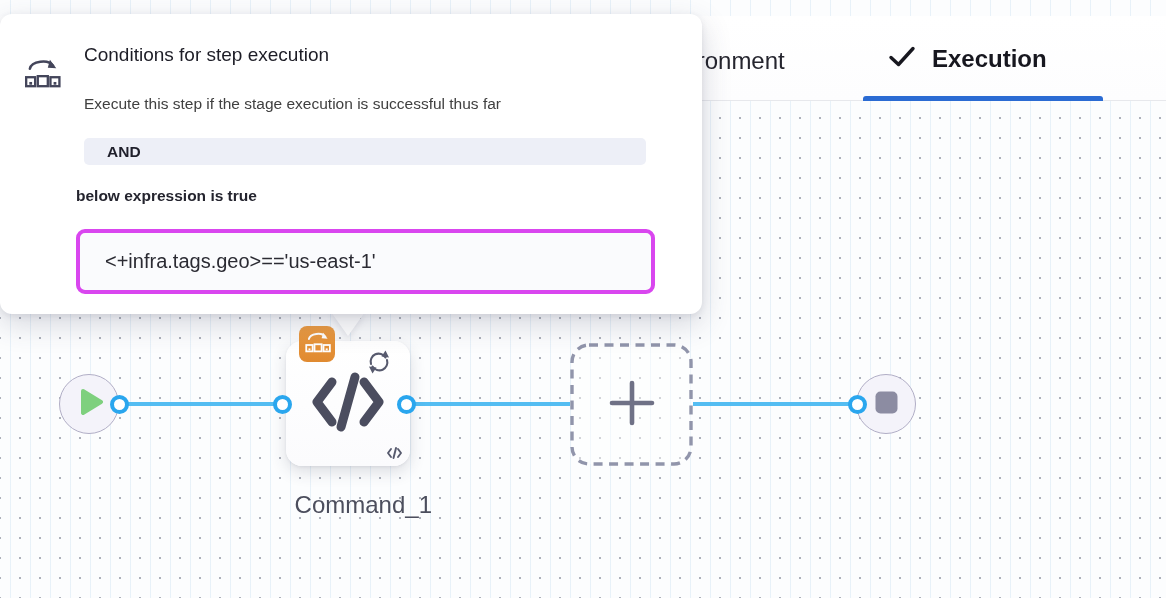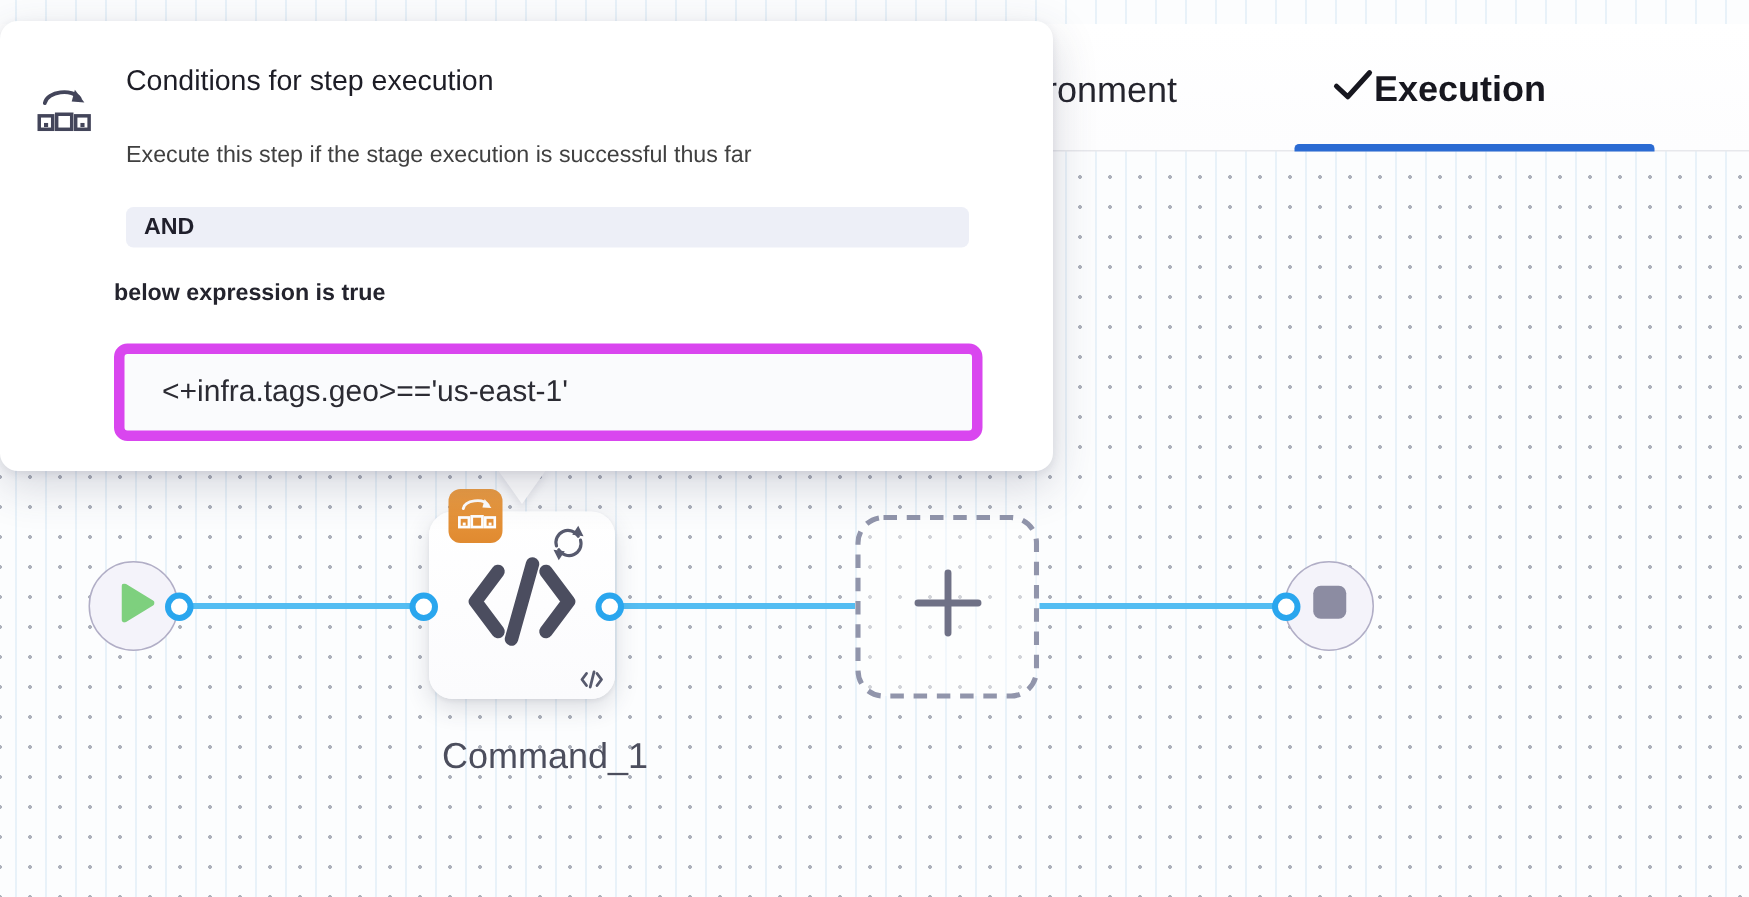--- a/index.html
+++ b/index.html
@@ -14,21 +14,21 @@
     background-size:20px 20px, 20px 20px;
     background-position:10px 0, 10px 8px;
   }
 
   
   .tabbar { position:absolute; left:0; top:16px; width:1166px; height:85px;
     background:linear-gradient(180deg,#ffffff 0%,#fdfdfe 100%);
     border-bottom:1px solid #e7e8ec; z-index:5; }
   .tab-env { position:absolute; left:650px; top:31px; font-size:24px; font-weight:500;
     color:#25252e; white-space:nowrap; }
-  .tab-exec { position:absolute; left:888px; top:29px; display:flex; align-items:center; gap:0; }
+  .tab-exec { position:absolute; left:888px; top:29px; display:flex; align-items:center; gap:16px; }
   .tab-exec .lbl { font-size:24px; font-weight:700; color:#17171f; white-space:nowrap; }
   .tab-underline { position:absolute; left:863px; top:80px; width:240px; height:5px;
     background:#2b6bd3; border-radius:3px 3px 0 0; }
 
   
   .gline { position:absolute; height:3.5px; background:#54bdf2; top:402px; z-index:1; }
   .port { position:absolute; width:19px; height:19px; border-radius:50%;
     background:#ffffff; border:4px solid #2aa6ee; z-index:3; }
   .endpoint { position:absolute; width:60px; height:60px; border-radius:50%;
     background:#f4f3fa; border:1.6px solid #b1aec6; top:374px; z-index:2;
@@ -55,25 +55,25 @@
     box-shadow:0 10px 30px rgba(55,60,90,.20), 0 2px 6px rgba(55,60,90,.10); }
   .pop-caret { position:absolute; left:331px; top:312px; width:34px; height:24px; z-index:9;
     filter:drop-shadow(0 3px 3px rgba(55,60,90,.12)); }
   .pop-caret:before { content:""; position:absolute; left:0; top:0;
     border-left:17px solid transparent; border-right:17px solid transparent;
     border-top:24px solid #ffffff; }
   .pop-icon { position:absolute; left:23px; top:41px; }
   .pop-title { position:absolute; left:84px; top:30px; font-size:19px; font-weight:400; color:#1d1d26; }
   .pop-desc { position:absolute; left:84px; top:81px; font-size:15.5px; color:#404040; }
   .pop-chip { position:absolute; left:84px; top:124px; width:562px; height:27px;
-    background:#edeff7; border-radius:5px; display:flex; align-items:center; padding-left:12px;
+    background:#edeff7; border-radius:5px; display:flex; align-items:center; padding-left:23px;
     font-size:15.5px; font-weight:700; color:#1f1f2b; }
   .pop-intro { position:absolute; left:76px; top:173px; font-size:15.5px; color:#24242e;font-weight:bold; }
   .pop-expr { position:absolute; left:76px; top:215px; width:579px; height:65px;
-    background:#fafbfd; border:7px solid #d946ef; border-radius:9px;
+    background:#fafbfd; border:4px solid #d946ef; border-radius:9px;
     display:flex; align-items:center; padding-left:25px;
     font-size:20px; color:#2b2b33; }
 </style>
 </head>
 <body>
 
 <div id="app">
 
   <div class="tabbar">
     <div class="tab-env">Environment</div>

